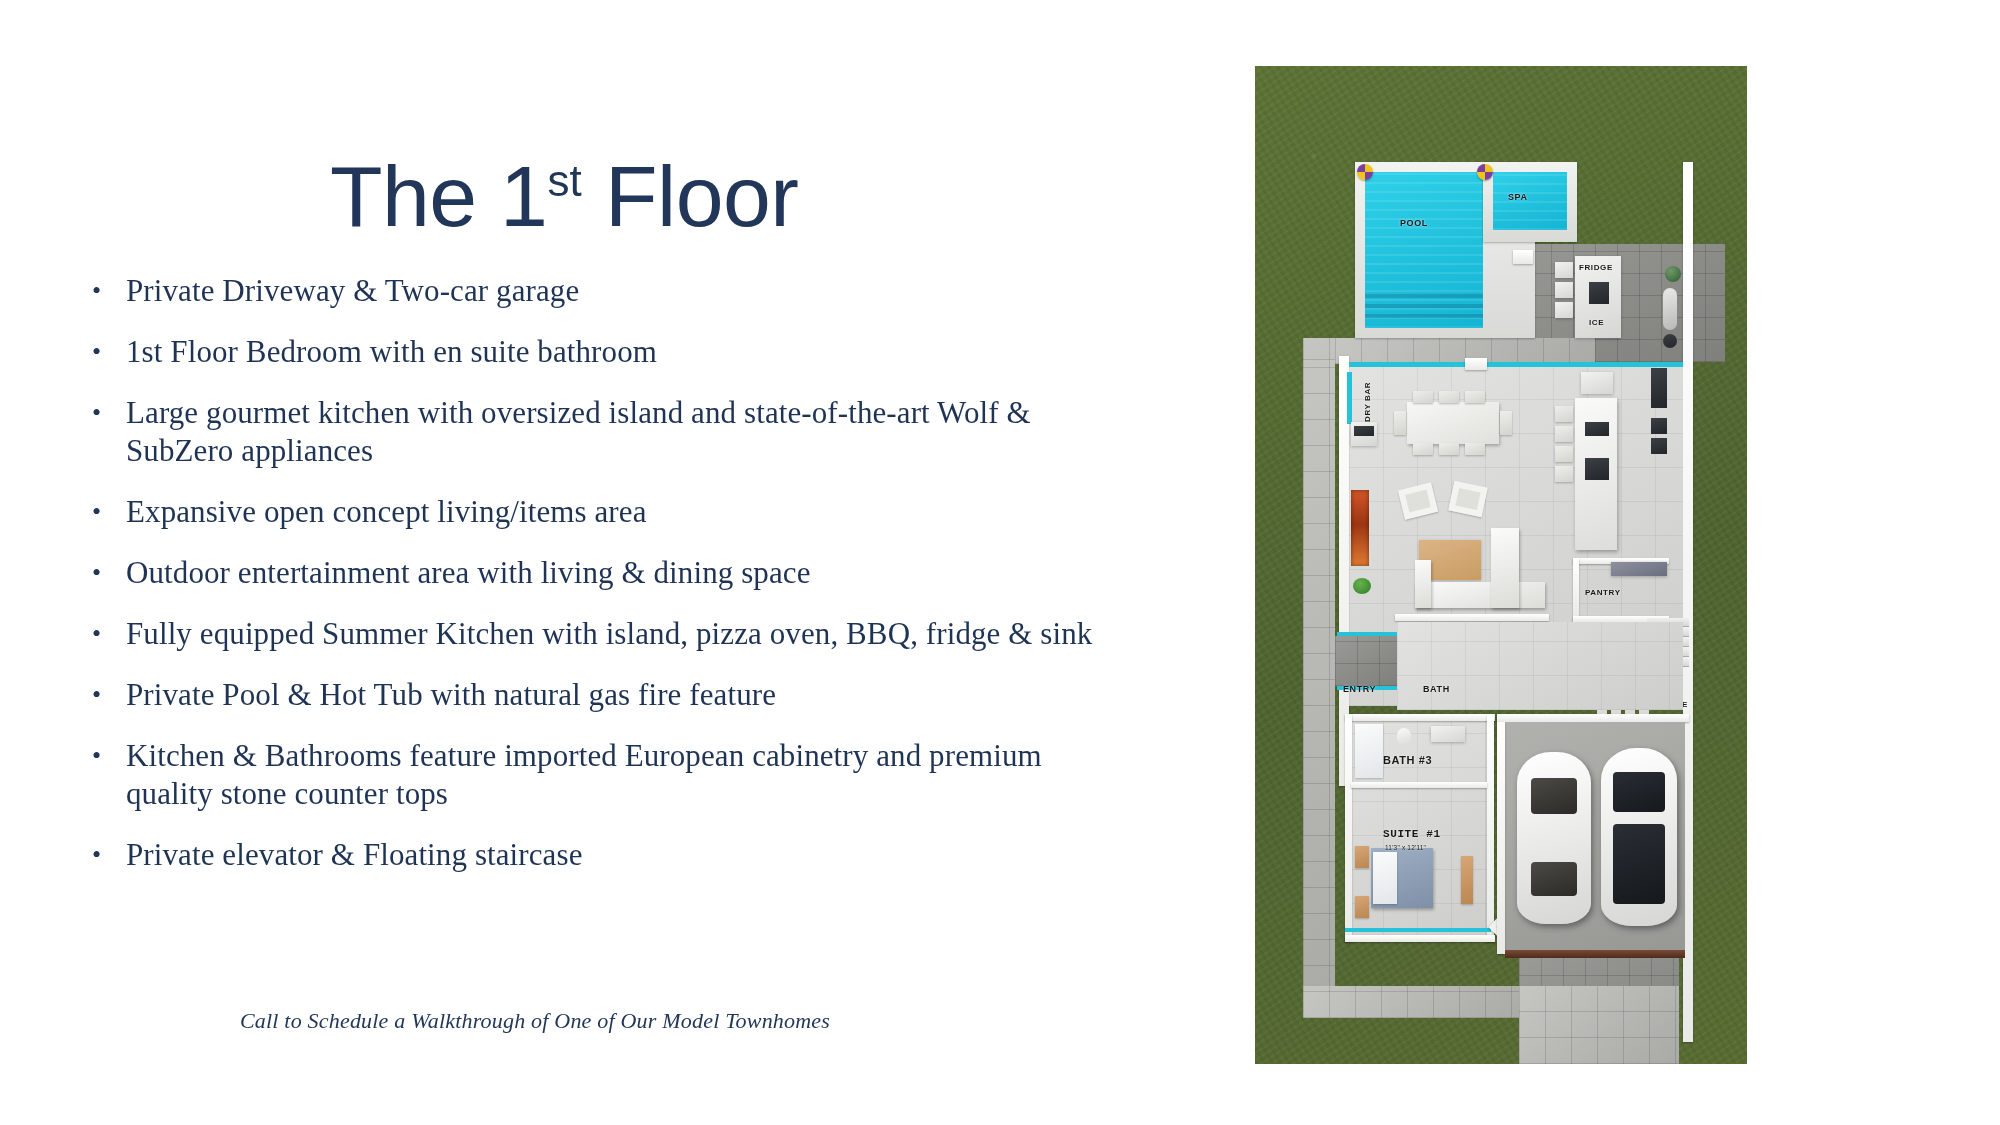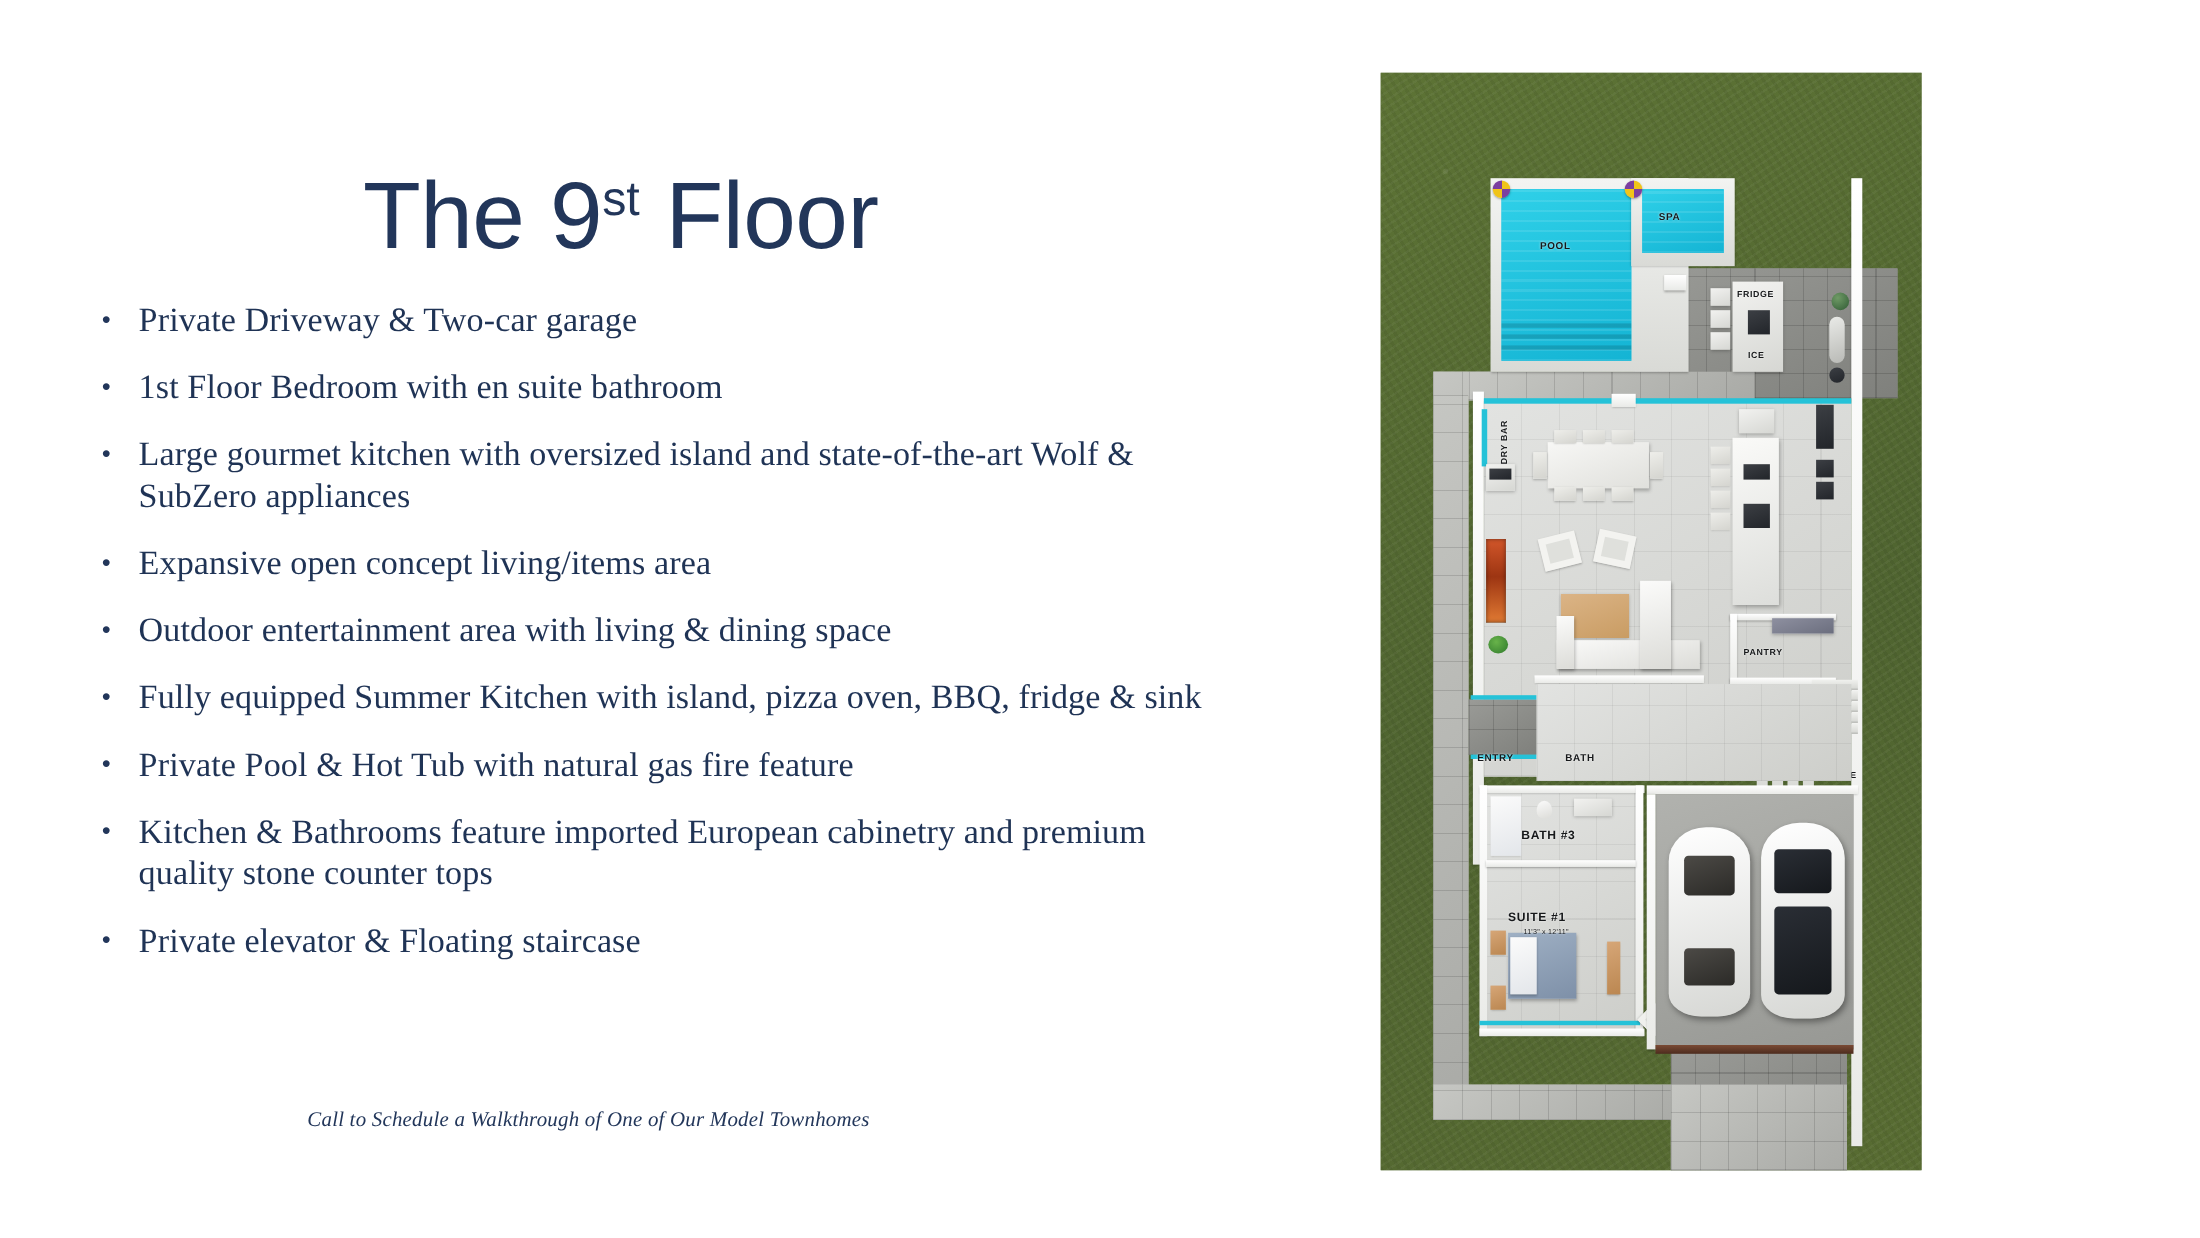--- a/index.html
+++ b/index.html
@@ -114,21 +114,21 @@
   }
 
   
   .cta-line {
     position: absolute;
     left: 100px; top: 1008px;
     width: 870px;
     text-align: center;
     font-family: "Liberation Serif", serif;
     font-style: italic;
-    font-size: 19px;
+    font-size: 22px;
     color: #22365a;
     letter-spacing: 0.2px;
   }
   .cta-phone {
     position: absolute;
     left: 100px; top: 1055px;
     width: 870px;
     text-align: center;
     font-family: "Liberation Serif", serif;
     font-weight: bold;
@@ -239,21 +239,21 @@
   .car-glass-d { background: linear-gradient(160deg,#4c4a46,#2b2a27); border-radius: 4px; }
   .car-glass-k { background: linear-gradient(160deg,#2a2e35,#15181c); border-radius: 4px; }
   .umbrella  { background: conic-gradient(#f0c419 0 25%, #7b3fa0 0 50%, #f0c419 0 75%, #7b3fa0 0 100%); border-radius: 50%; box-shadow: 0 1px 2px rgba(0,0,0,.35); }
 </style>
 </head>
 <body>
 
 <div class="left-panel">
 
 
-  <h1 class="page-title"><span>The 9</span><span class="ord">st</span><span> Floor</span></h1>
+  <h1 class="page-title"><span>The 1</span><span class="ord">st</span><span> Floor</span></h1>
 
   <ul class="features" style="list-style:none;margin:0;padding:0">
     <li class="feature-item">
       <span class="feature-bullet">•</span>
       <span class="feature-text">Private Driveway &amp; Two-car garage</span>
     </li>
     <li class="feature-item">
       <span class="feature-bullet">•</span>
       <span class="feature-text">1st Floor Bedroom with en suite bathroom</span>
     </li>
@@ -414,21 +414,21 @@
     <div class="blk counter" style="left:176px; top:660px; width:34px; height:16px;"></div>
     <div class="blk" style="left:142px; top:662px; width:14px; height:16px; border-radius:50% 50% 40% 40%; background:linear-gradient(160deg,#fbfbfb,#dcdcd8);"></div>
     <span class="lbl lg" style="left:128px; top:688px;">BATH #3</span>
 
     <div class="blk bed" style="left:116px; top:782px; width:62px; height:60px;"></div>
     <div class="blk pillow" style="left:118px; top:786px; width:24px; height:52px;"></div>
     <div class="blk woodpanel" style="left:100px; top:780px; width:14px; height:22px;"></div>
     <div class="blk woodpanel" style="left:100px; top:830px; width:14px; height:22px;"></div>
     <div class="blk woodpanel" style="left:206px; top:790px; width:12px; height:48px;"></div>
     <div class="blk glassline" style="left:90px; top:862px; width:146px; height:4px;"></div>
-    <span class="lbl lg" style="left:116px; top:762px;">SUITE #1</span>
+    <span class="lbl lg" style="left:128px; top:762px;font-family:Liberation Mono, monospace;">SUITE #1</span>
     <span class="lbl dim" style="left:130px; top:778px;">11'3" x 12'11"</span>
 
     <div class="blk chair" style="left:238px; top:850px; width:22px; height:22px; transform:rotate(45deg); border:5px solid #f0f0ed; background:#dedfdb;"></div>
 
     <div class="blk wall" style="left:242px; top:648px; width:192px; height:8px;"></div>
     <div class="blk garage-floor" style="left:250px; top:656px; width:180px; height:232px;"></div>
     <div class="blk wall" style="left:242px; top:656px; width:8px; height:232px;"></div>
     <div class="blk" style="left:250px; top:884px; width:180px; height:8px; background:linear-gradient(180deg,#7a4a34,#4d2c1e);"></div>
 
     <div class="blk car-body car-white" style="left:262px; top:686px; width:74px; height:172px;"></div>

